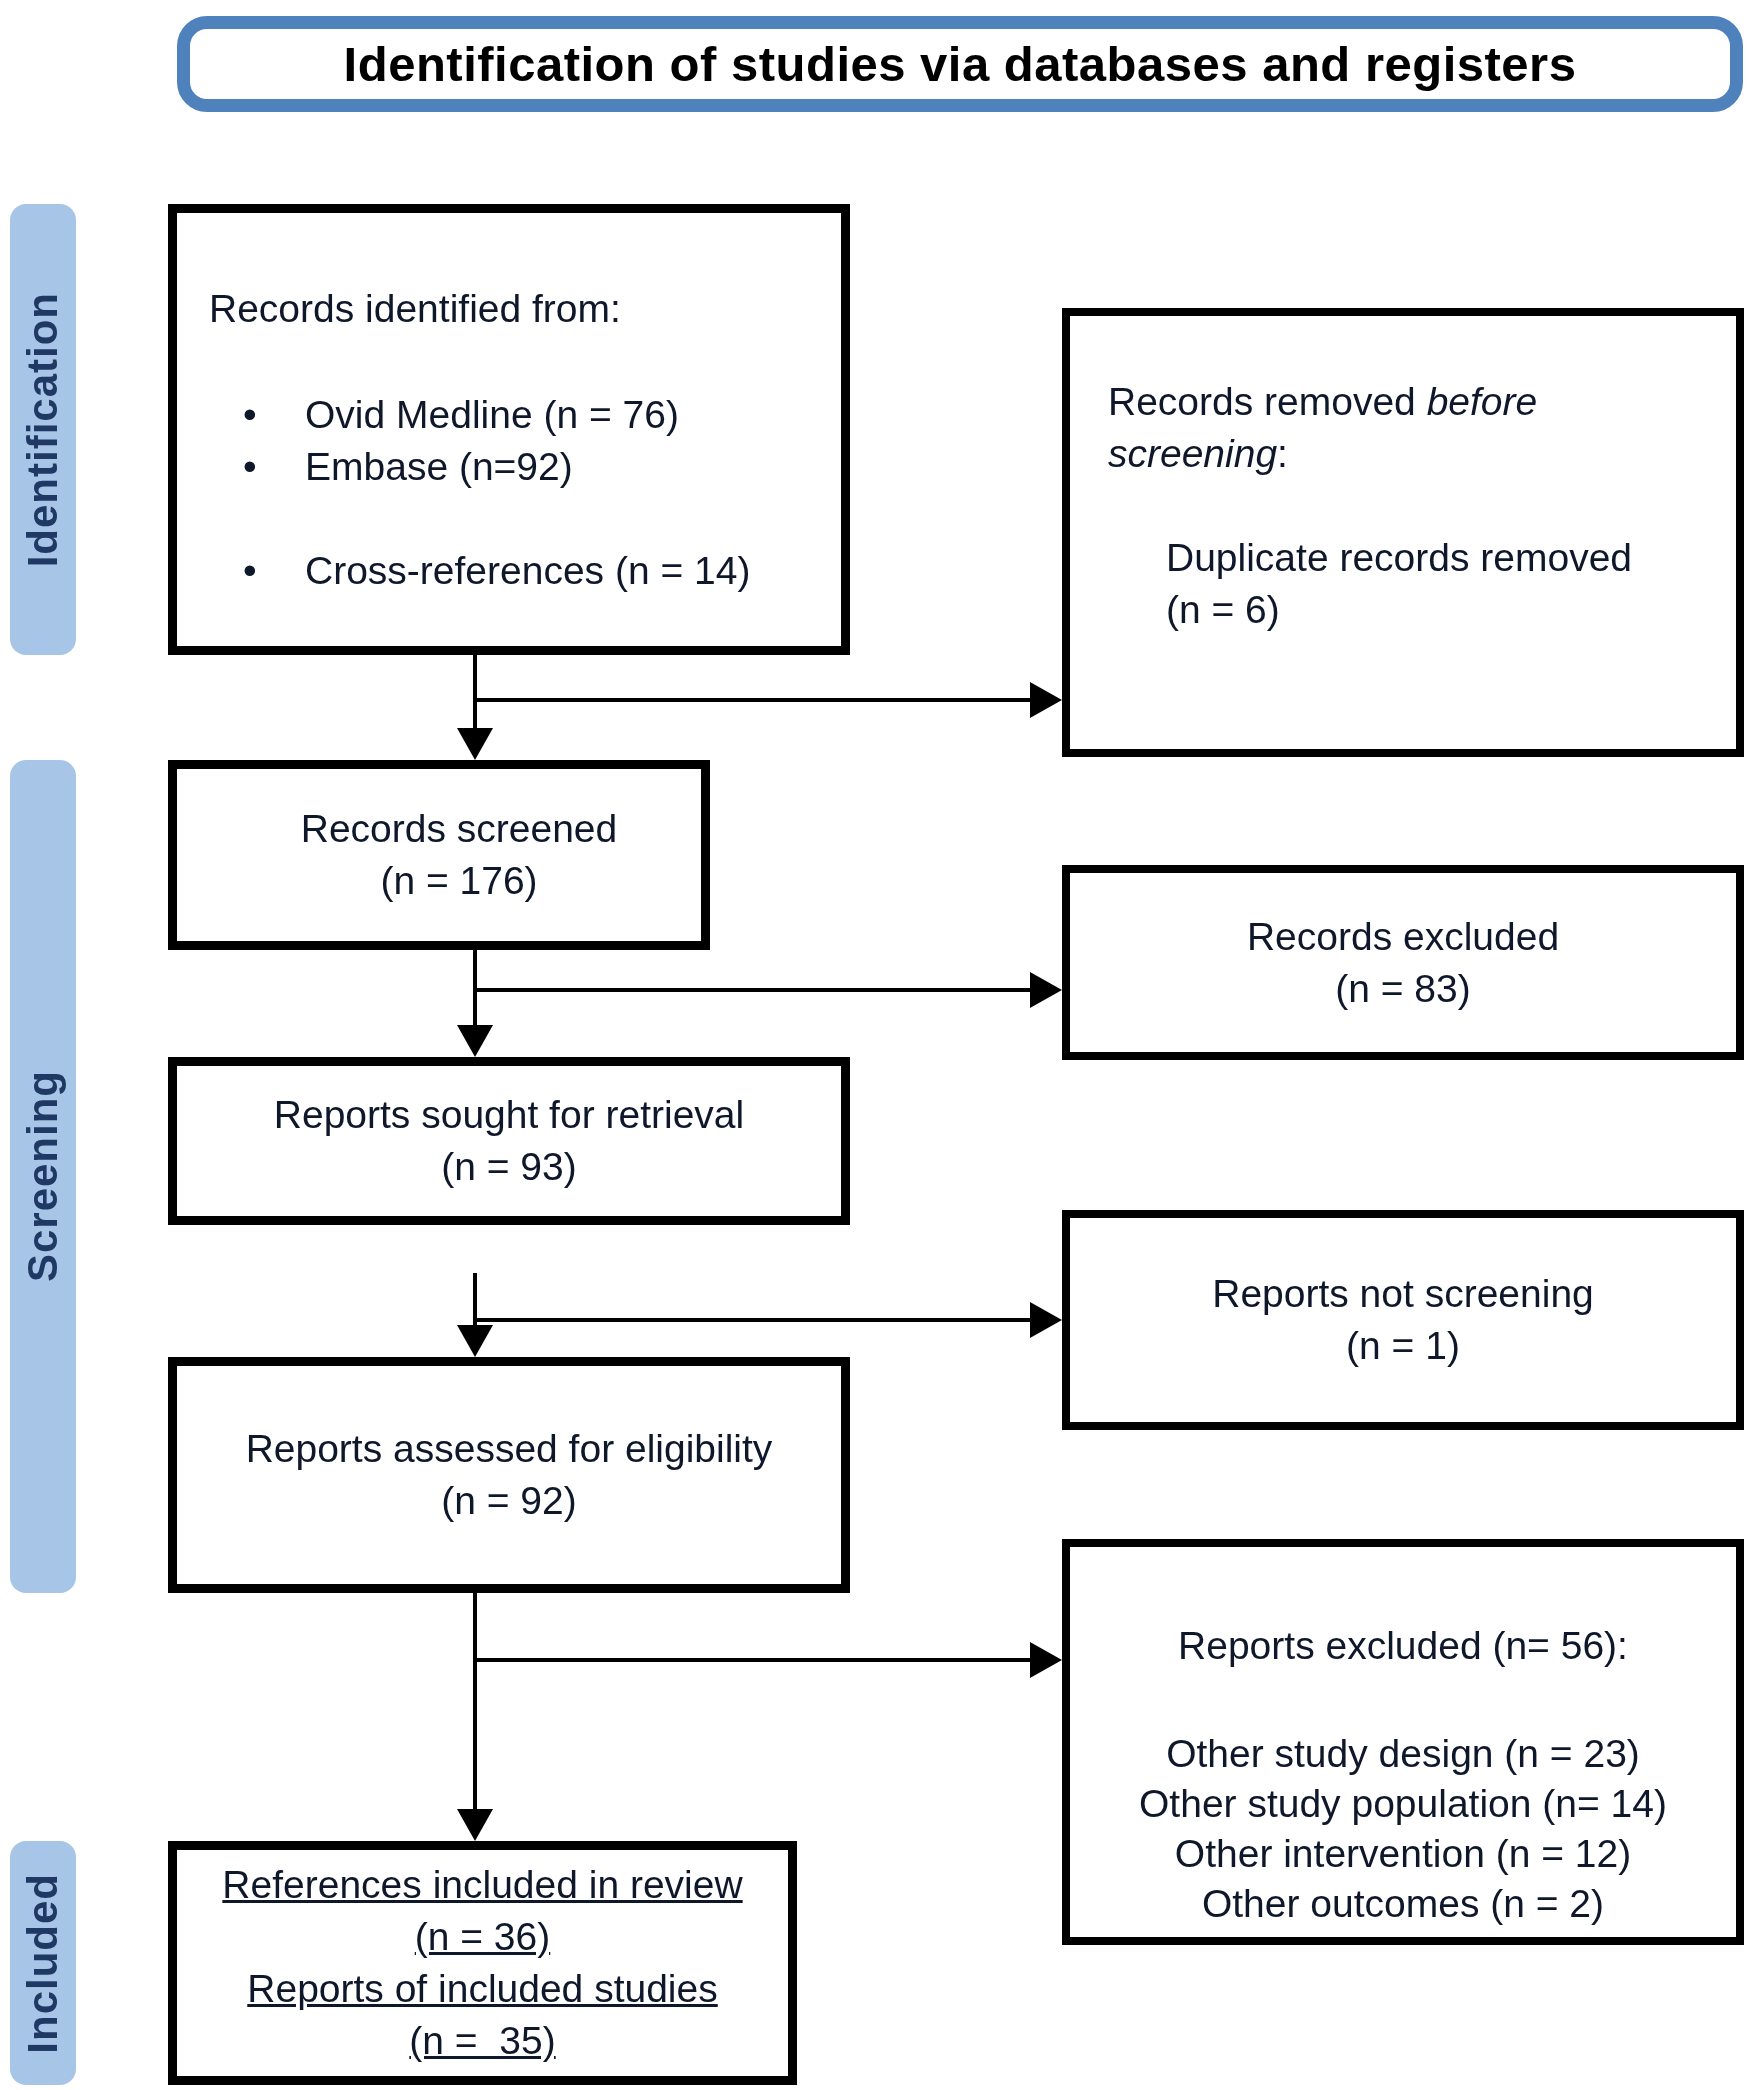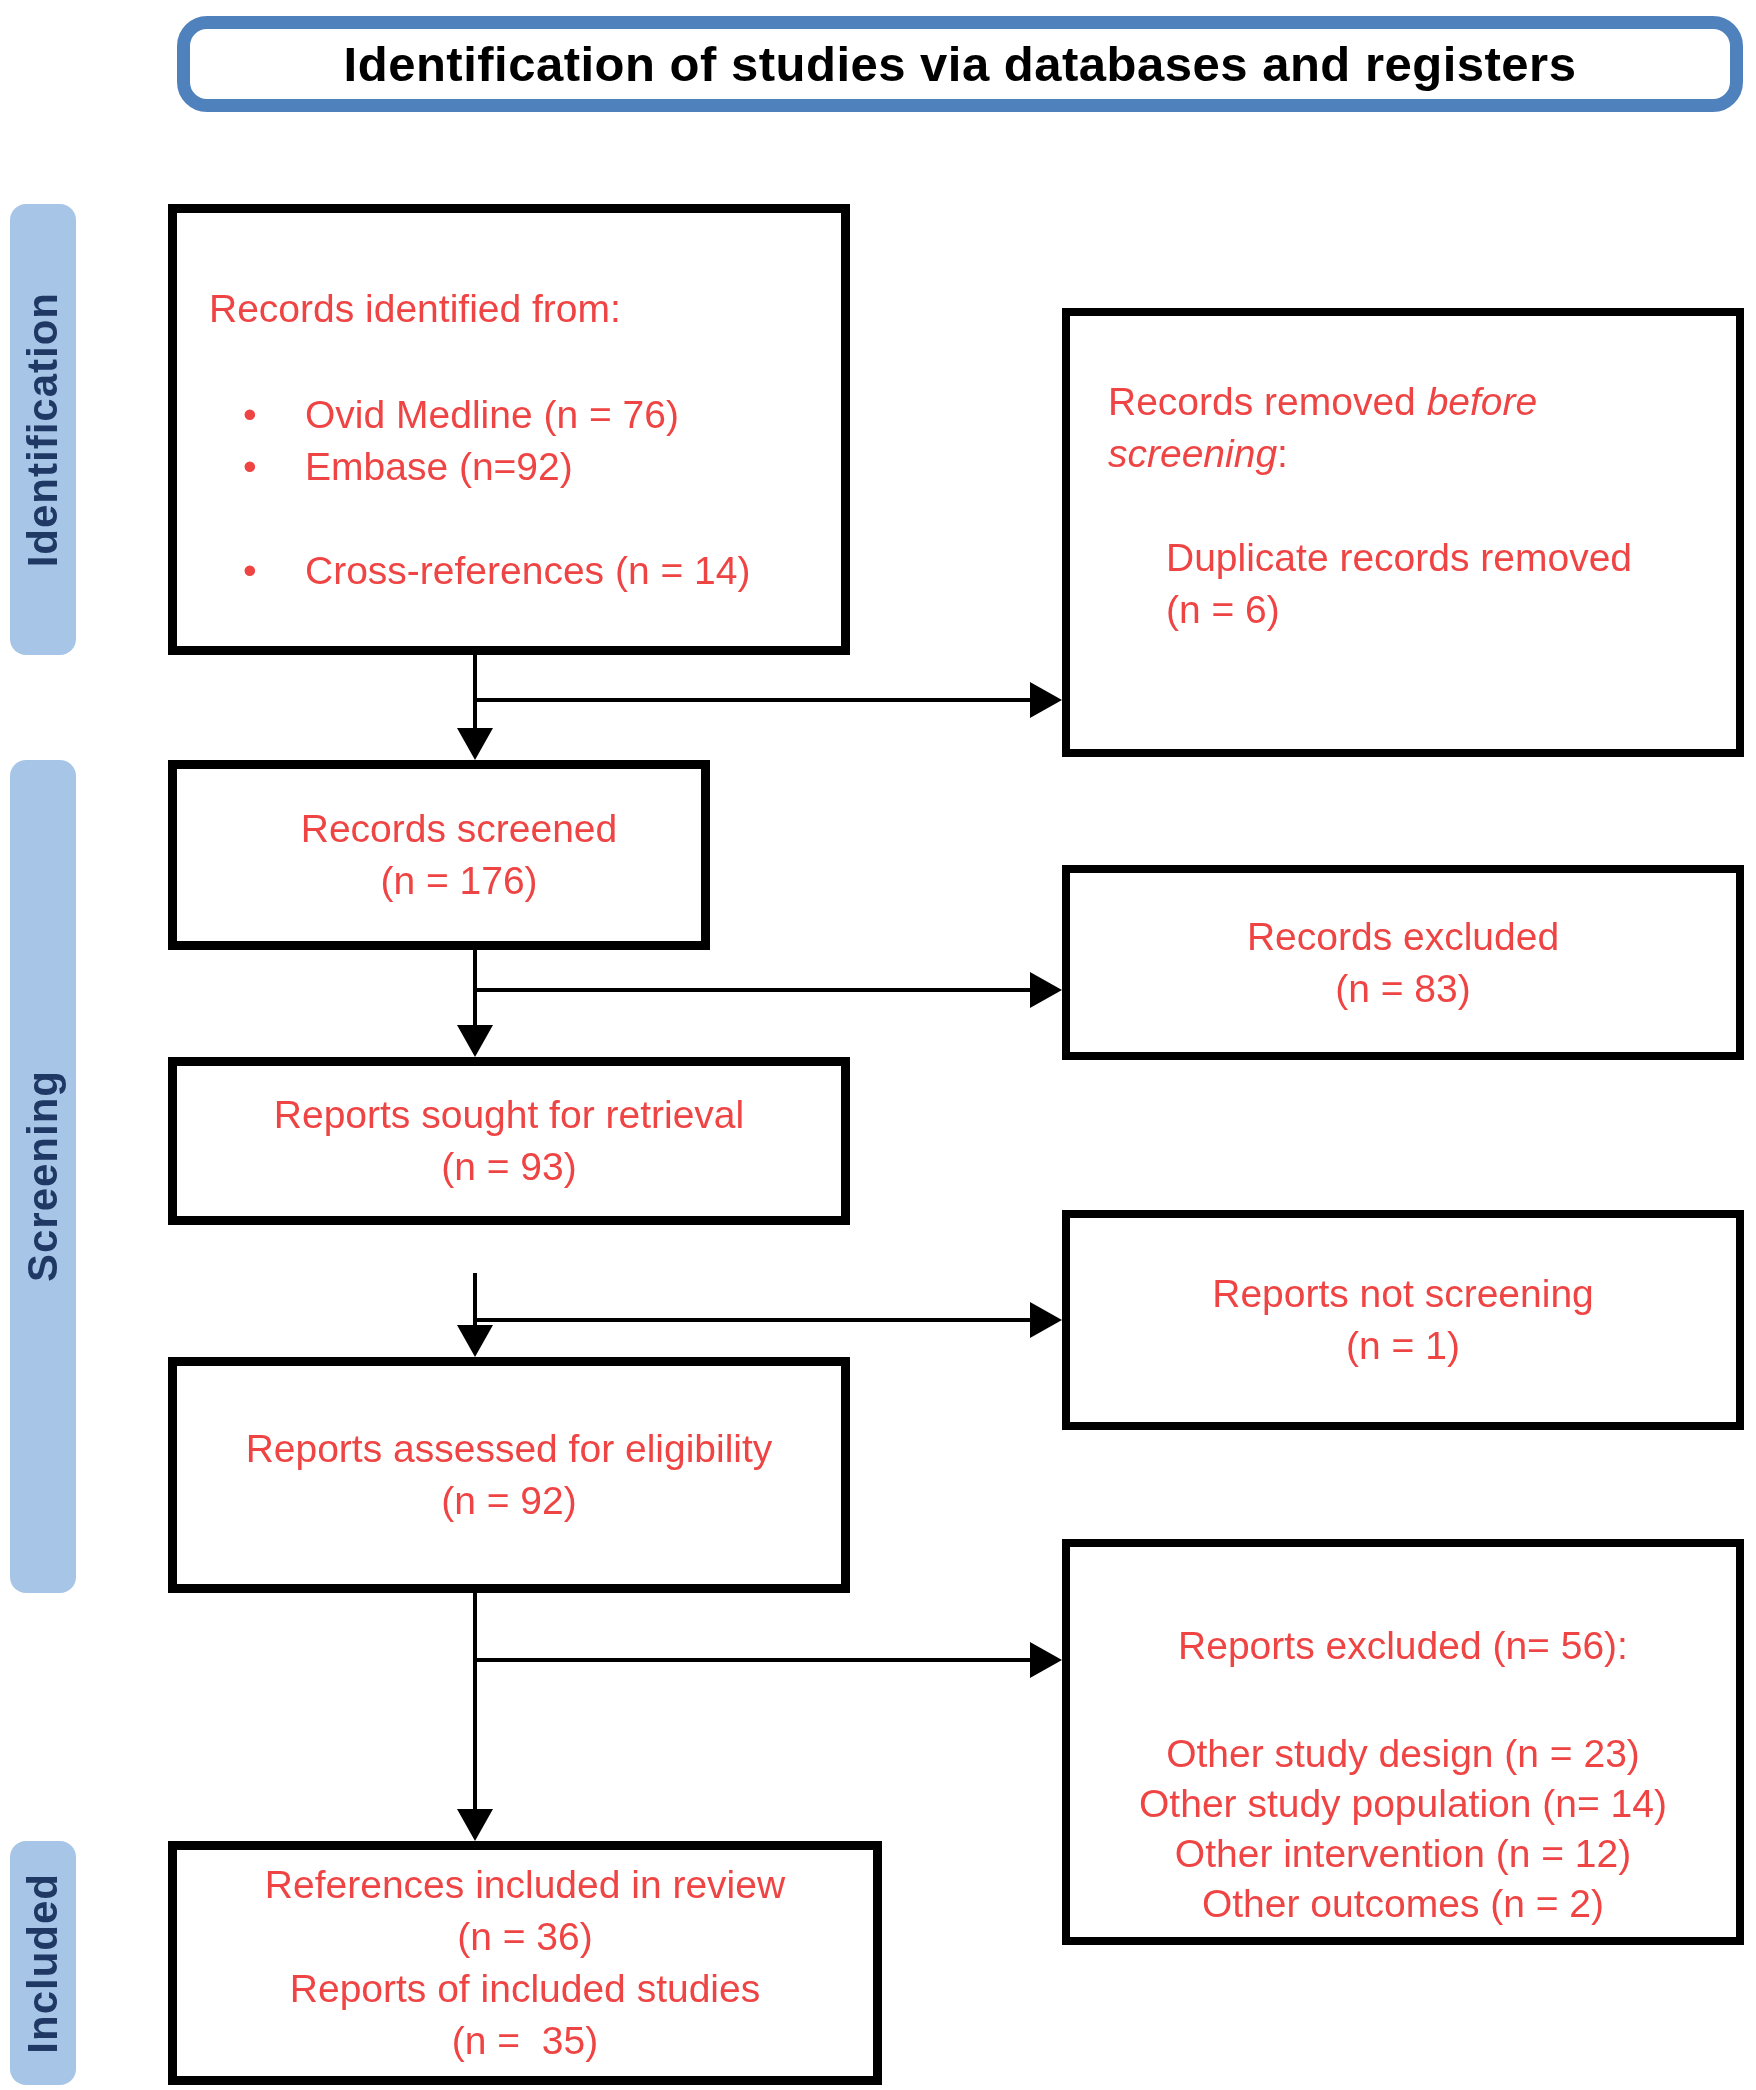--- a/index.html
+++ b/index.html
@@ -22,21 +22,21 @@
   .ribbon span{
     writing-mode:vertical-rl;transform:rotate(180deg);
     font-size:42px;font-weight:bold;color:#1F3864;letter-spacing:1px;white-space:nowrap;
   }
   #ribbon-identification{top:204px;height:451px;}
   #ribbon-screening{top:760px;height:833px;}
   #ribbon-included{top:1841px;height:244px;}
   
   .box{
     position:absolute;box-sizing:border-box;background:#ffffff;border:9px solid #000000;
-    font-size:39px;color:#ef4444;
+    font-size:39px;color:#0f172a;
   }
   .box.right-col{border-width:8px;}
   .centered{
     display:flex;flex-direction:column;align-items:center;justify-content:center;
     text-align:center;line-height:52px;
   }
   
   #box-records-identified{left:168px;top:204px;width:682px;height:451px;padding:70px 26px 0 32px;}
   #box-records-identified .heading{margin:0 0 54px 0;line-height:52px;}
   #box-records-identified ul{list-style:none;margin:0;padding:0;}
@@ -46,21 +46,21 @@
   
   #box-records-removed{left:1062px;top:308px;width:682px;height:449px;padding:60px 36px 0 38px;line-height:52px;}
   #box-records-removed .lead{margin:0;}
   #box-records-removed .detail{margin:52px 0 0 58px;width:510px;}
   
   #box-records-screened{left:168px;top:760px;width:542px;height:190px;padding-left:40px;}
   #box-records-excluded{left:1062px;top:865px;width:682px;height:195px;}
   #box-reports-sought{left:168px;top:1057px;width:682px;height:168px;}
   #box-reports-not-retrieved{left:1062px;top:1210px;width:682px;height:220px;}
   #box-reports-assessed{left:168px;top:1357px;width:682px;height:236px;text-align:center;}
-  #box-included{left:168px;top:1841px;width:714px;height:244px;}
+  #box-included{left:168px;top:1841px;width:629px;height:244px;text-decoration:underline;}
   
   #box-reports-excluded{
     left:1062px;top:1539px;width:682px;height:406px;padding-top:74px;
     text-align:center;
   }
   #box-reports-excluded .heading{margin:0 0 58px 0;line-height:50px;}
   #box-reports-excluded ul{list-style:none;margin:0;padding:0;}
   #box-reports-excluded li{line-height:50px;}
   
   #arrows{position:absolute;left:0;top:0;width:1756px;height:2090px;pointer-events:none;}

